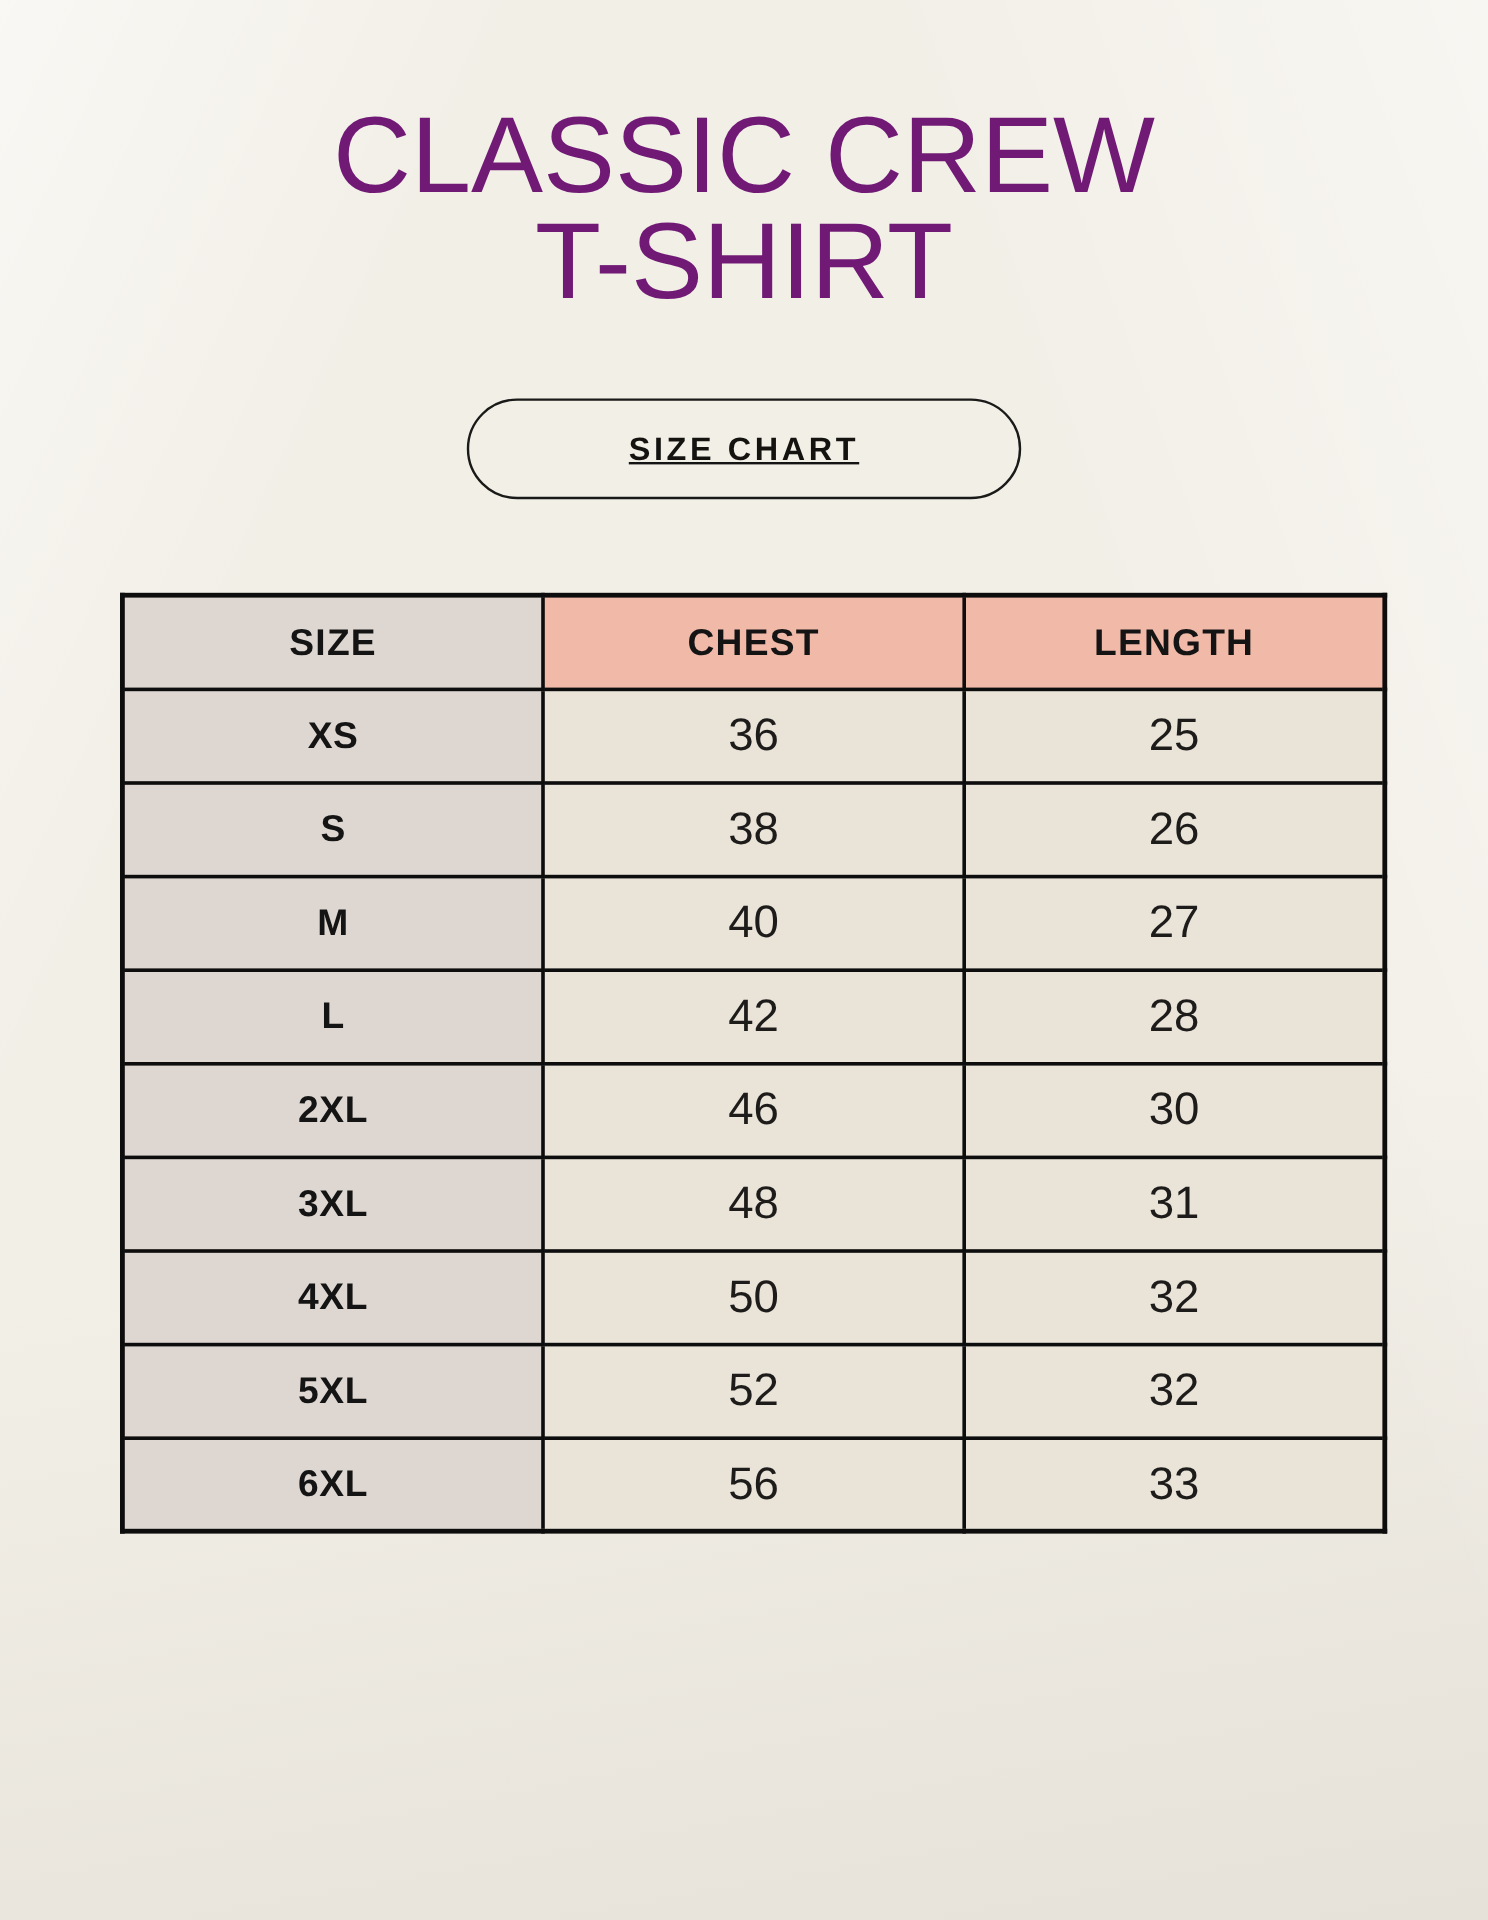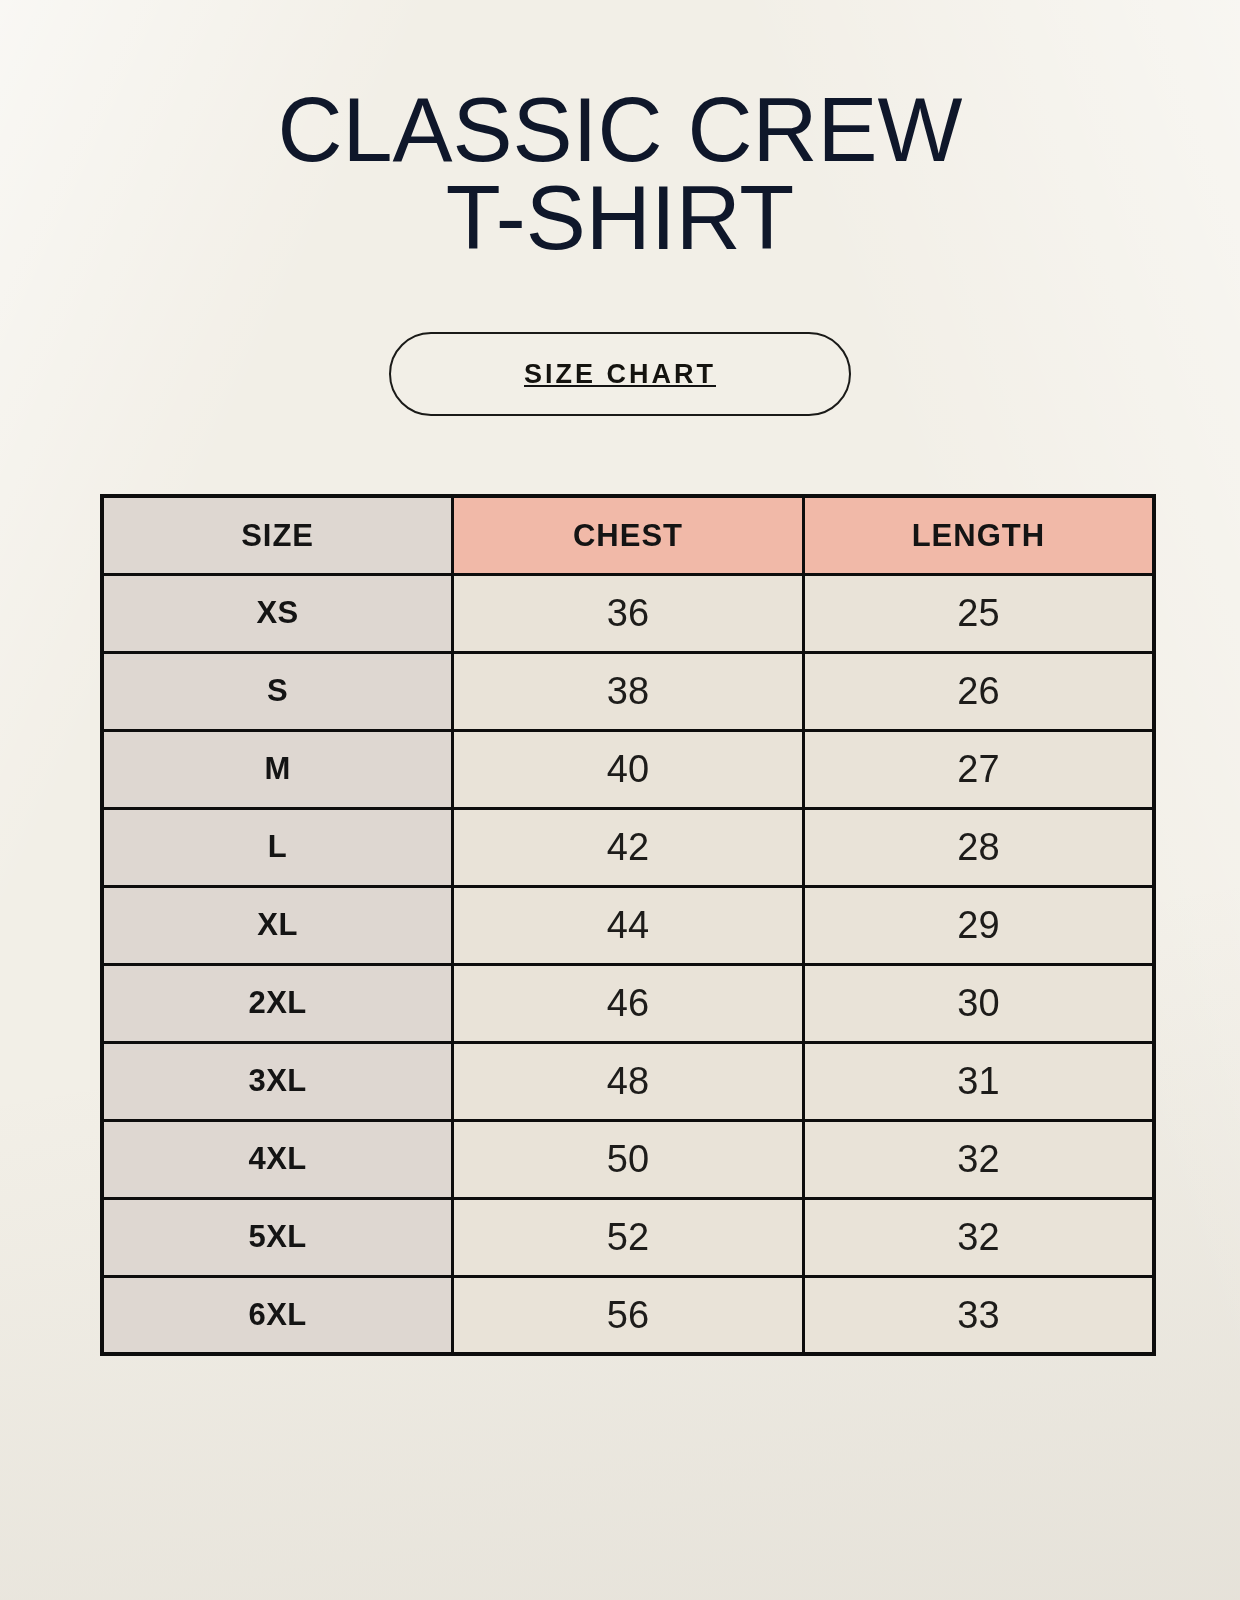--- a/index.html
+++ b/index.html
@@ -33,21 +33,21 @@
     z-index: 1;
   }
 
   .page-title {
     margin-top: 86px;
     text-align: center;
     font-size: 90px;
     line-height: 0.98;
     font-weight: 400;
     letter-spacing: 0px;
-    color: #0f172a;
+    color: #701a75;
   }
 
   .pill-button {
     margin: 70px auto 0 auto;
     width: 462px;
     height: 84px;
     border: 2.5px solid #1a1a18;
     border-radius: 42px;
     background: transparent;
     display: flex;
@@ -163,25 +163,20 @@
             <th class="row-label">M</th>
             <td class="value-cell">40</td>
             <td class="value-cell">27</td>
           </tr>
           <tr>
             <th class="row-label">L</th>
             <td class="value-cell">42</td>
             <td class="value-cell">28</td>
           </tr>
           <tr>
-            <th class="row-label">XL</th>
-            <td class="value-cell">44</td>
-            <td class="value-cell">29</td>
-          </tr>
-          <tr>
             <th class="row-label">2XL</th>
             <td class="value-cell">46</td>
             <td class="value-cell">30</td>
           </tr>
           <tr>
             <th class="row-label">3XL</th>
             <td class="value-cell">48</td>
             <td class="value-cell">31</td>
           </tr>
           <tr>

